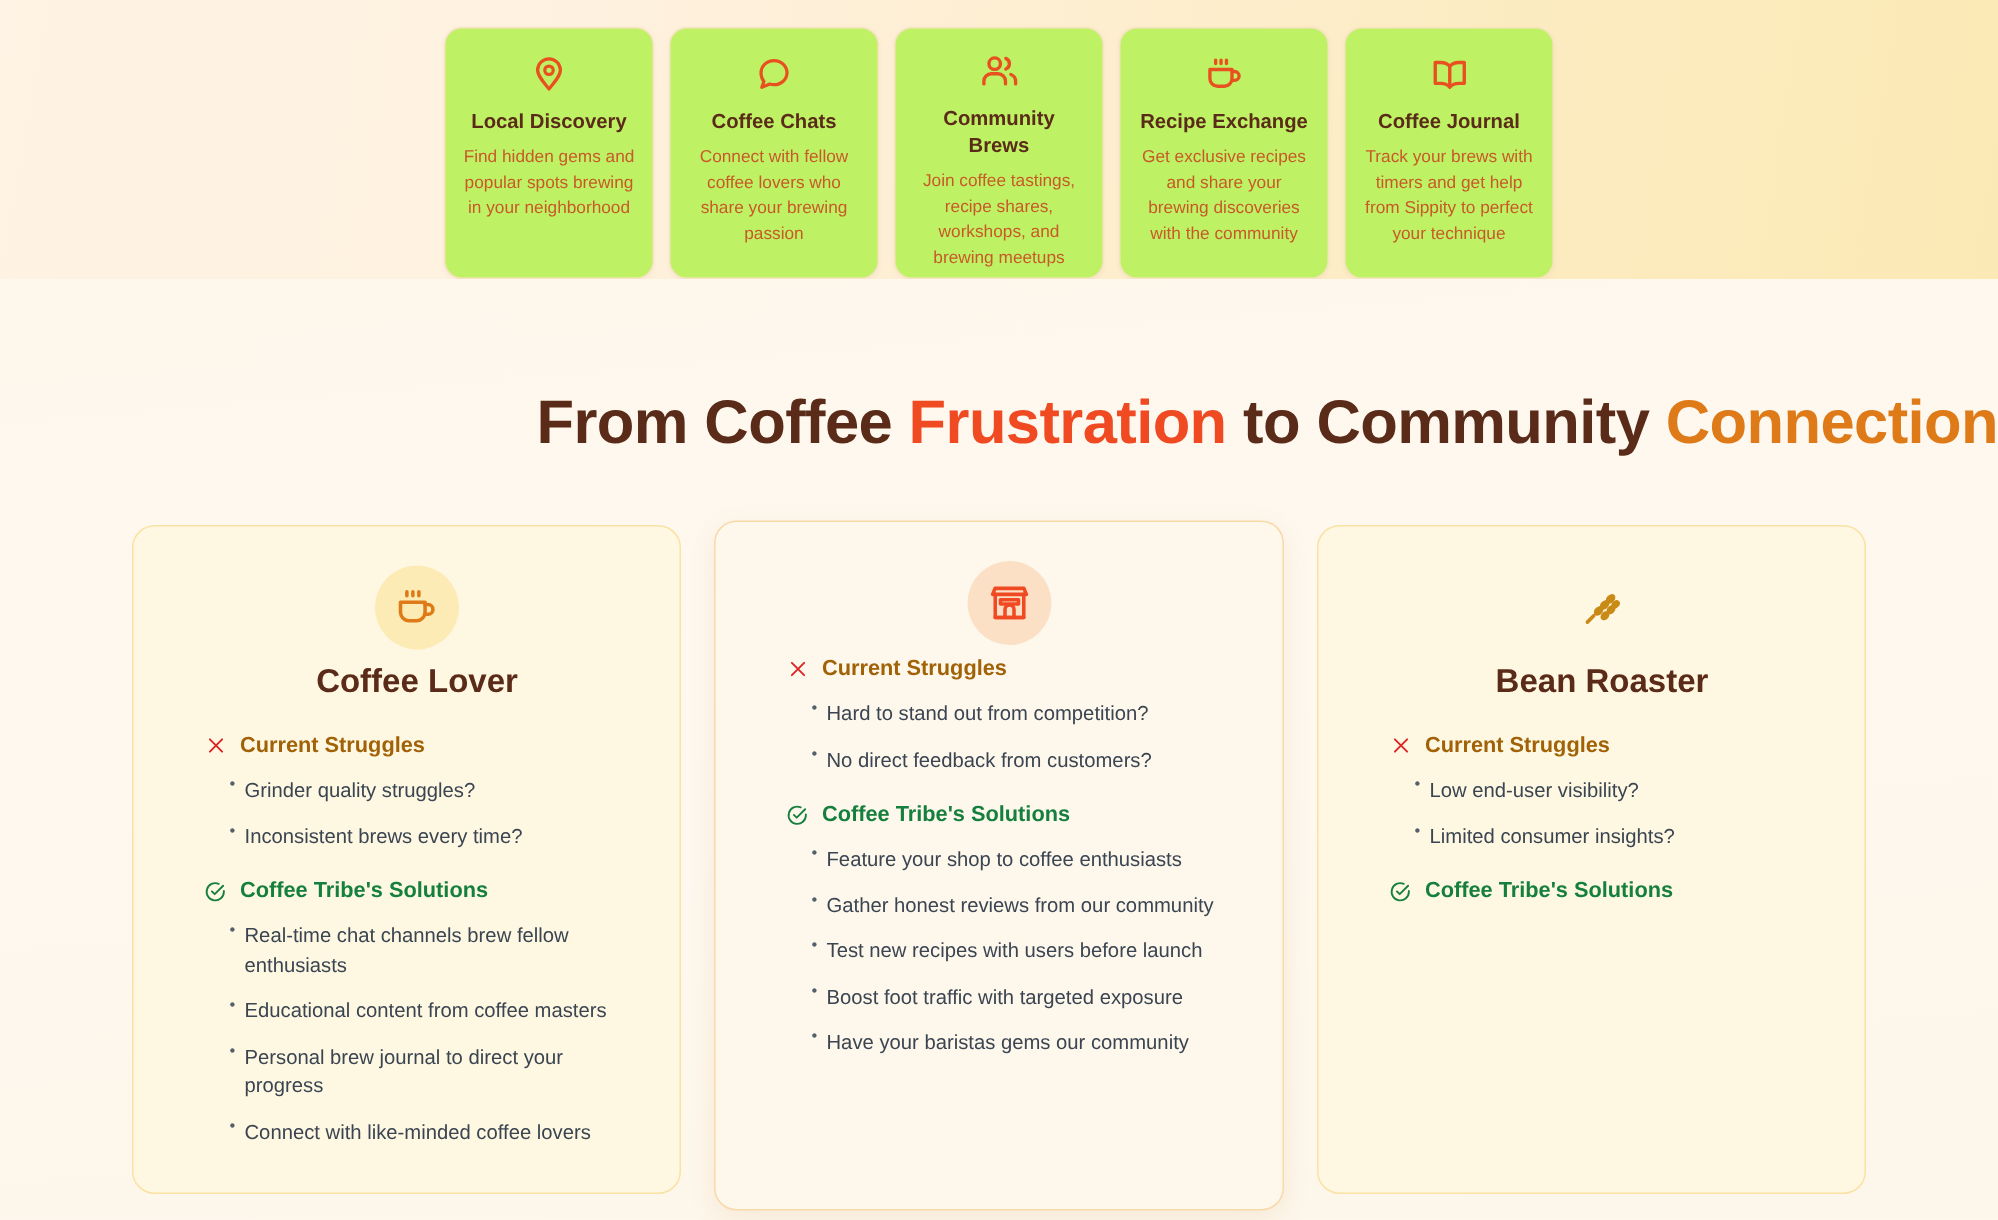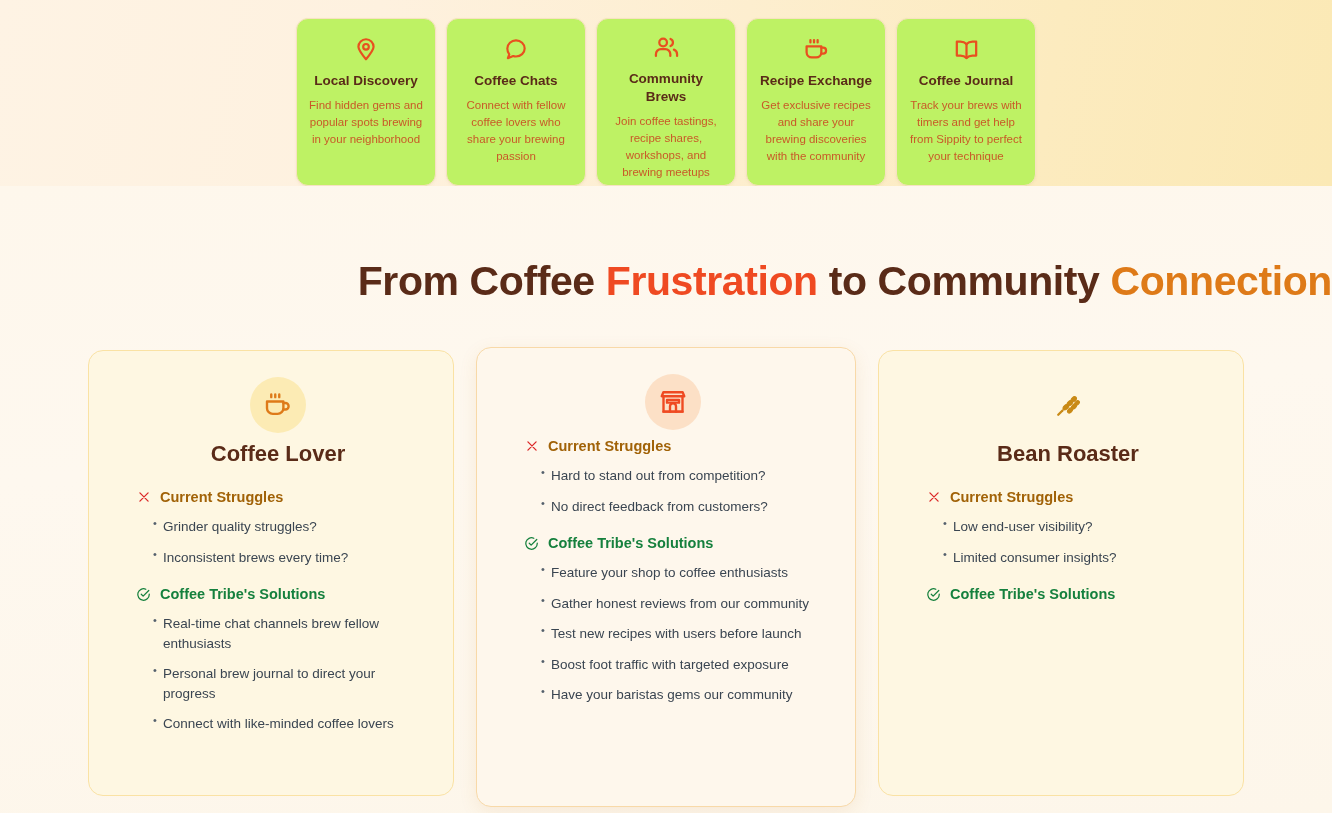--- a/index.html
+++ b/index.html
@@ -299,20 +299,21 @@
           <span class="mark">
             <svg width="15" height="15" viewBox="0 0 24 24" fill="none" stroke="#15803D" stroke-width="2" stroke-linecap="round" stroke-linejoin="round">
               <path d="M21.2 11.2V12a9.2 9.2 0 1 1-5.5-8.4"></path>
               <path d="M8.4 11.6l3 3 9-9"></path>
             </svg>
           </span>
           <span class="block-label good">Coffee Tribe's Solutions</span>
         </div>
         <ul class="bullet-list">
           <li>Real-time chat channels brew fellow enthusiasts</li>
+          <li>Educational content from coffee masters</li>
           <li>Personal brew journal to direct your progress</li>
           <li>Connect with like-minded coffee lovers</li>
         </ul>
       </div>
     </div>
 
     <div class="persona-card featured">
       <div class="persona-icon-wrap">
         <div class="icon-circle owner">
           <svg width="30" height="30" viewBox="0 0 24 24" fill="none" stroke="currentColor" stroke-width="1.9" stroke-linecap="round" stroke-linejoin="round">

